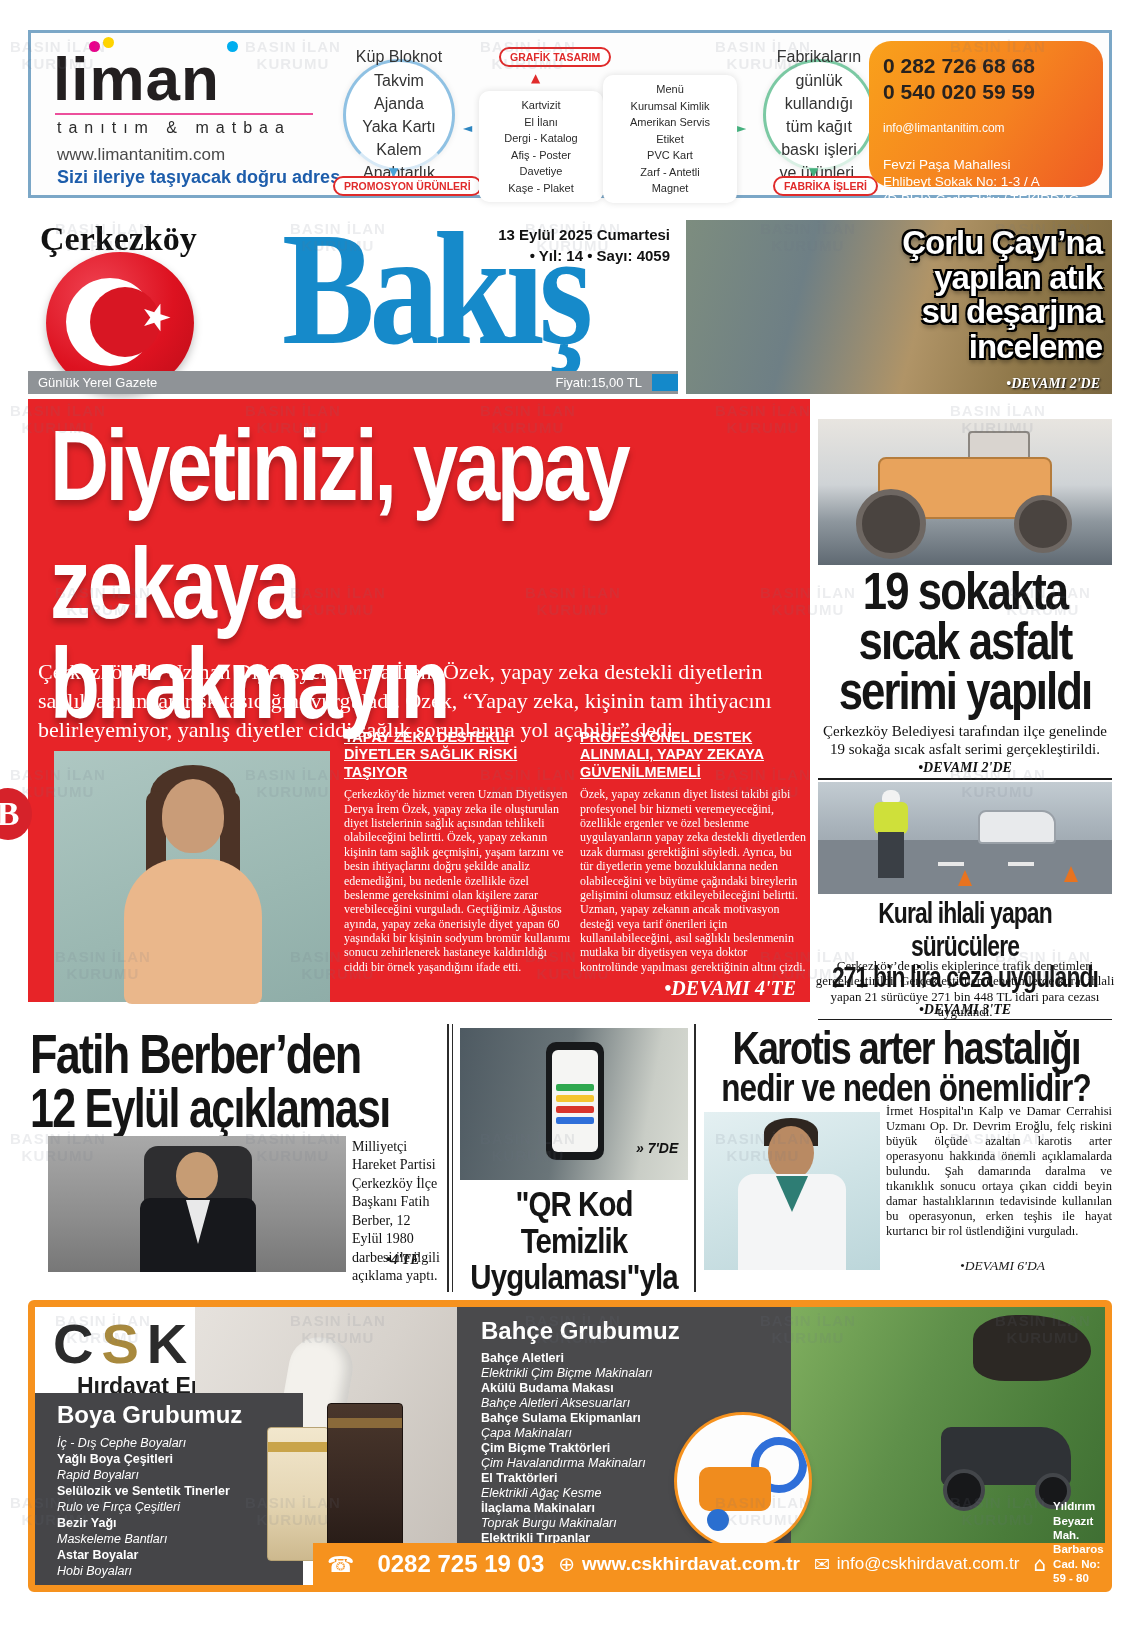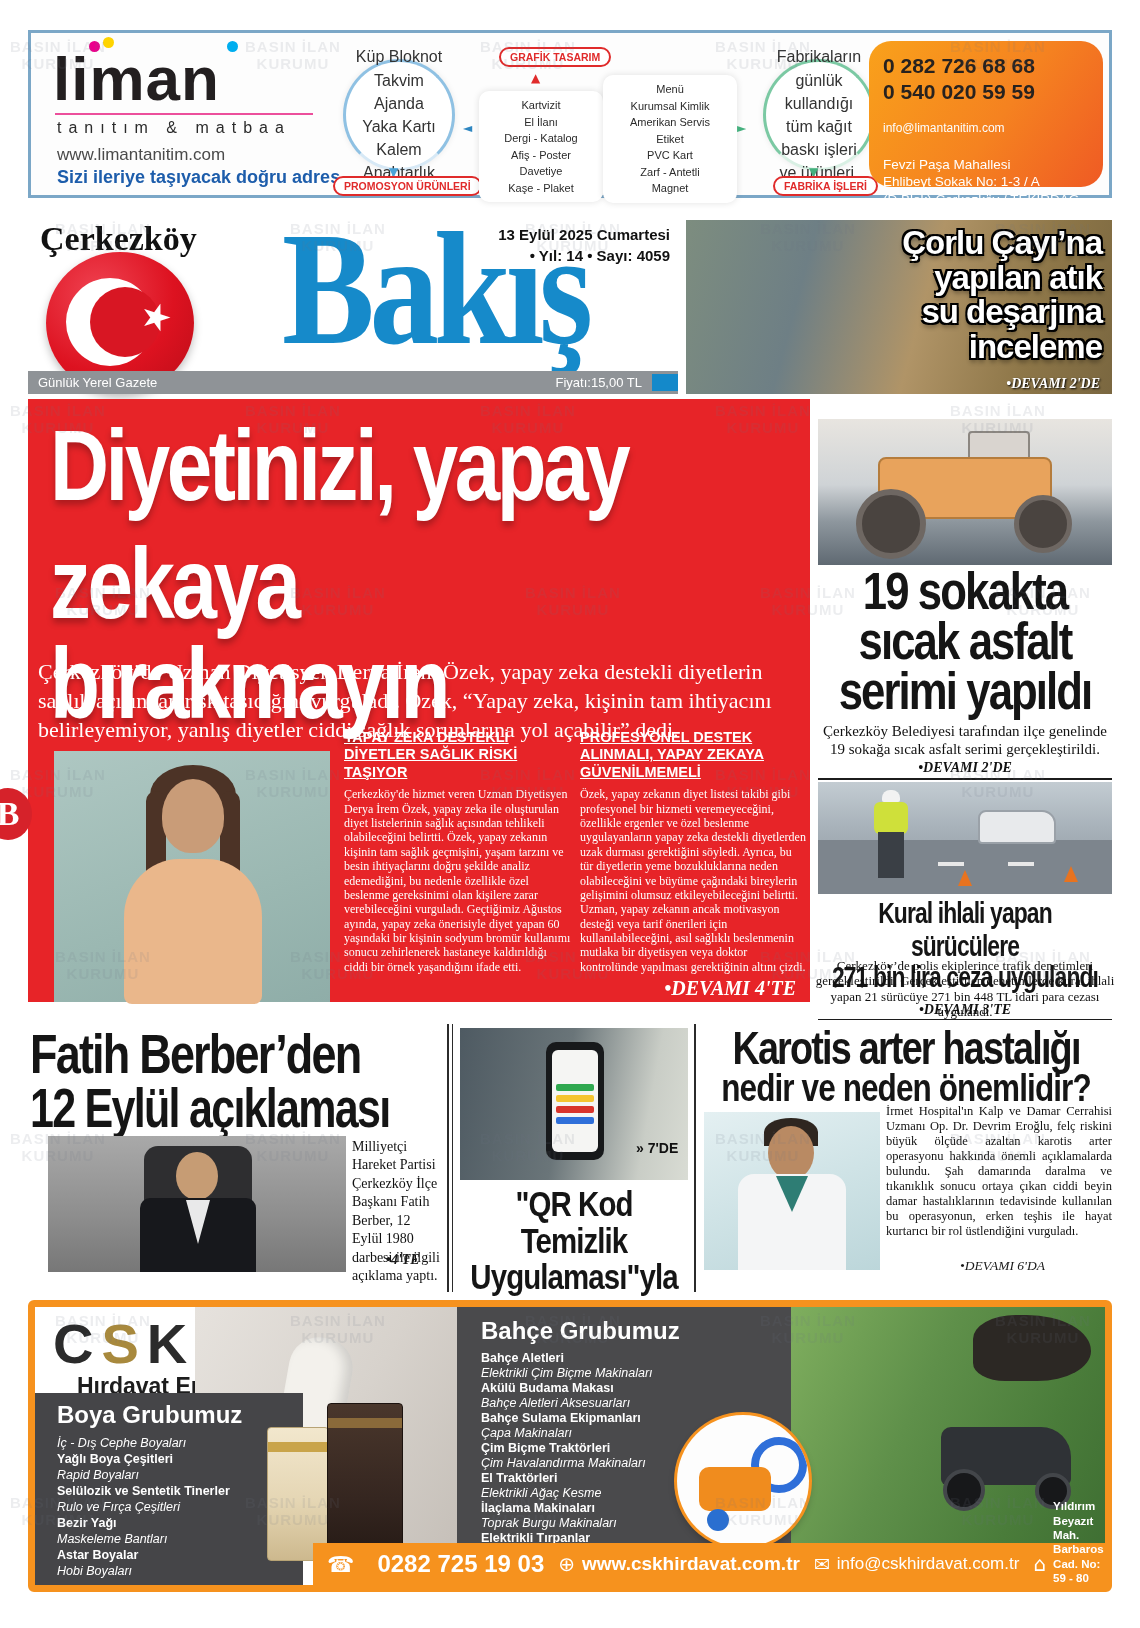--- a/index.html
+++ b/index.html
@@ -111,21 +111,21 @@
   .b-head{position:absolute;left:128px;top:16px;width:42px;height:48px;border-radius:50%;background:#c69c74;}
   .b-suit{position:absolute;left:92px;top:62px;width:116px;height:74px;border-radius:10px 10px 0 0;background:#17181c;}
   .b-shirt{position:absolute;left:138px;top:64px;width:24px;height:44px;background:#e9e9ea;clip-path:polygon(0 0,100% 0,50% 100%);}
   .berber-text{left:352px;top:1138px;width:90px;font-family:"Liberation Serif",serif;font-size:14px;line-height:1.32;color:#111;}
   .berber-more{left:386px;top:1252px;font-family:"Liberation Serif",serif;font-weight:bold;font-style:italic;font-size:14px;}
   .vrule{position:absolute;background:#2b2b2b;}
   #photo-qr{left:460px;top:1028px;width:228px;height:152px;background:linear-gradient(100deg,#4e5a62 0%,#6a7579 45%,#c9cdc6 80%,#d9dcd4 100%);}
   .q-phone{position:absolute;left:86px;top:14px;width:58px;height:118px;border-radius:10px;background:#17191b;}
   .q-screen{position:absolute;left:92px;top:22px;width:46px;height:102px;border-radius:6px;background:#f5f5f3;}
   .q-bar{position:absolute;left:96px;width:38px;height:7px;border-radius:2px;}
-  .q-ref{left:636px;top:1140px;font-weight:bold;font-size:14px;color:#111;}
+  .q-ref{left:636px;top:1140px;font-weight:bold;font-style:italic;font-size:14px;color:#111;}
   #qr-h{left:452px;top:1186px;width:244px;text-align:center;font-size:32px;letter-spacing:-1px;line-height:1.05;
         transform:scale(.92,1.1);transform-origin:center top;white-space:pre-line;}
   #karotis-h1{left:700px;top:1022px;width:412px;text-align:center;font-size:42px;letter-spacing:-2px;
         transform:scale(.9,1.1);transform-origin:center top;}
   #karotis-h2{left:700px;top:1066px;width:412px;text-align:center;font-size:35px;letter-spacing:-1px;
         transform:scale(.9,1.1);transform-origin:center top;}
   #photo-doctor{left:704px;top:1112px;width:176px;height:158px;background:linear-gradient(160deg,#e4f0f2 0%,#cfe3e6 50%,#bcd6da 100%);}
   .d-head{position:absolute;left:64px;top:14px;width:46px;height:54px;border-radius:50%;background:#b98a63;}
   .d-hair{position:absolute;left:60px;top:6px;width:54px;height:28px;border-radius:50% 50% 0 0;background:#2e2620;}
   .d-coat{position:absolute;left:34px;top:62px;width:108px;height:96px;border-radius:16px 16px 0 0;background:#f4f5f6;}

